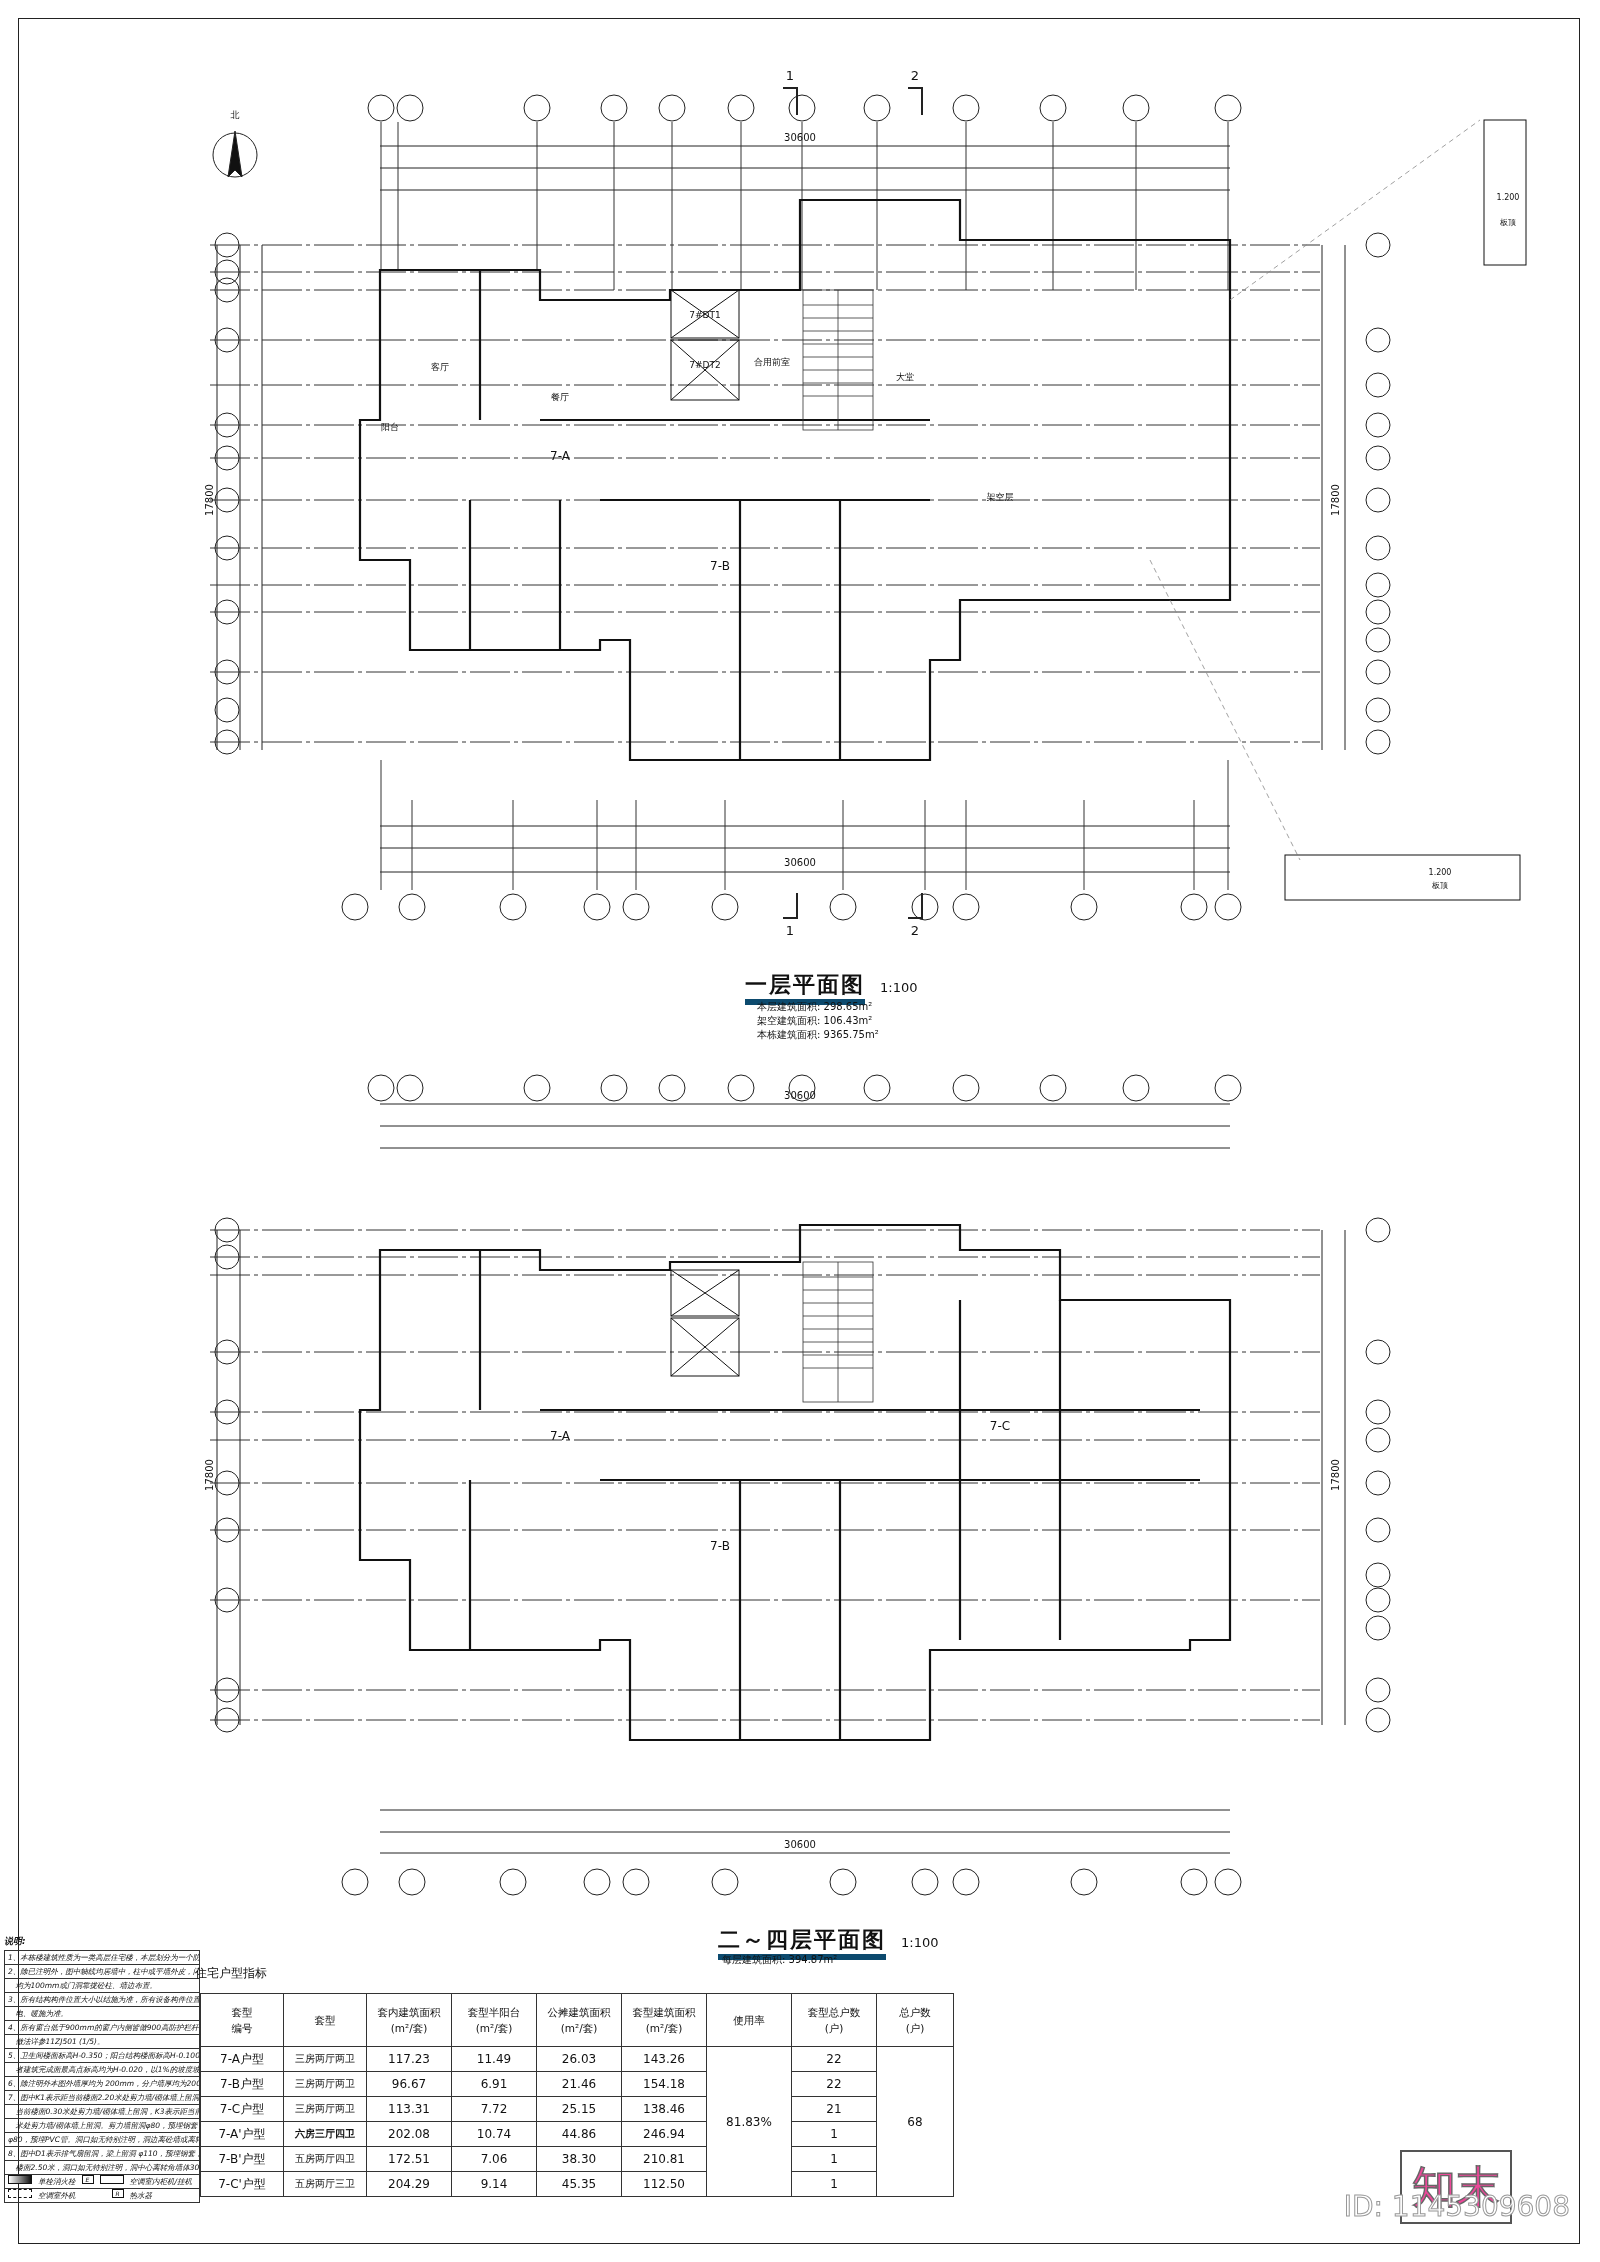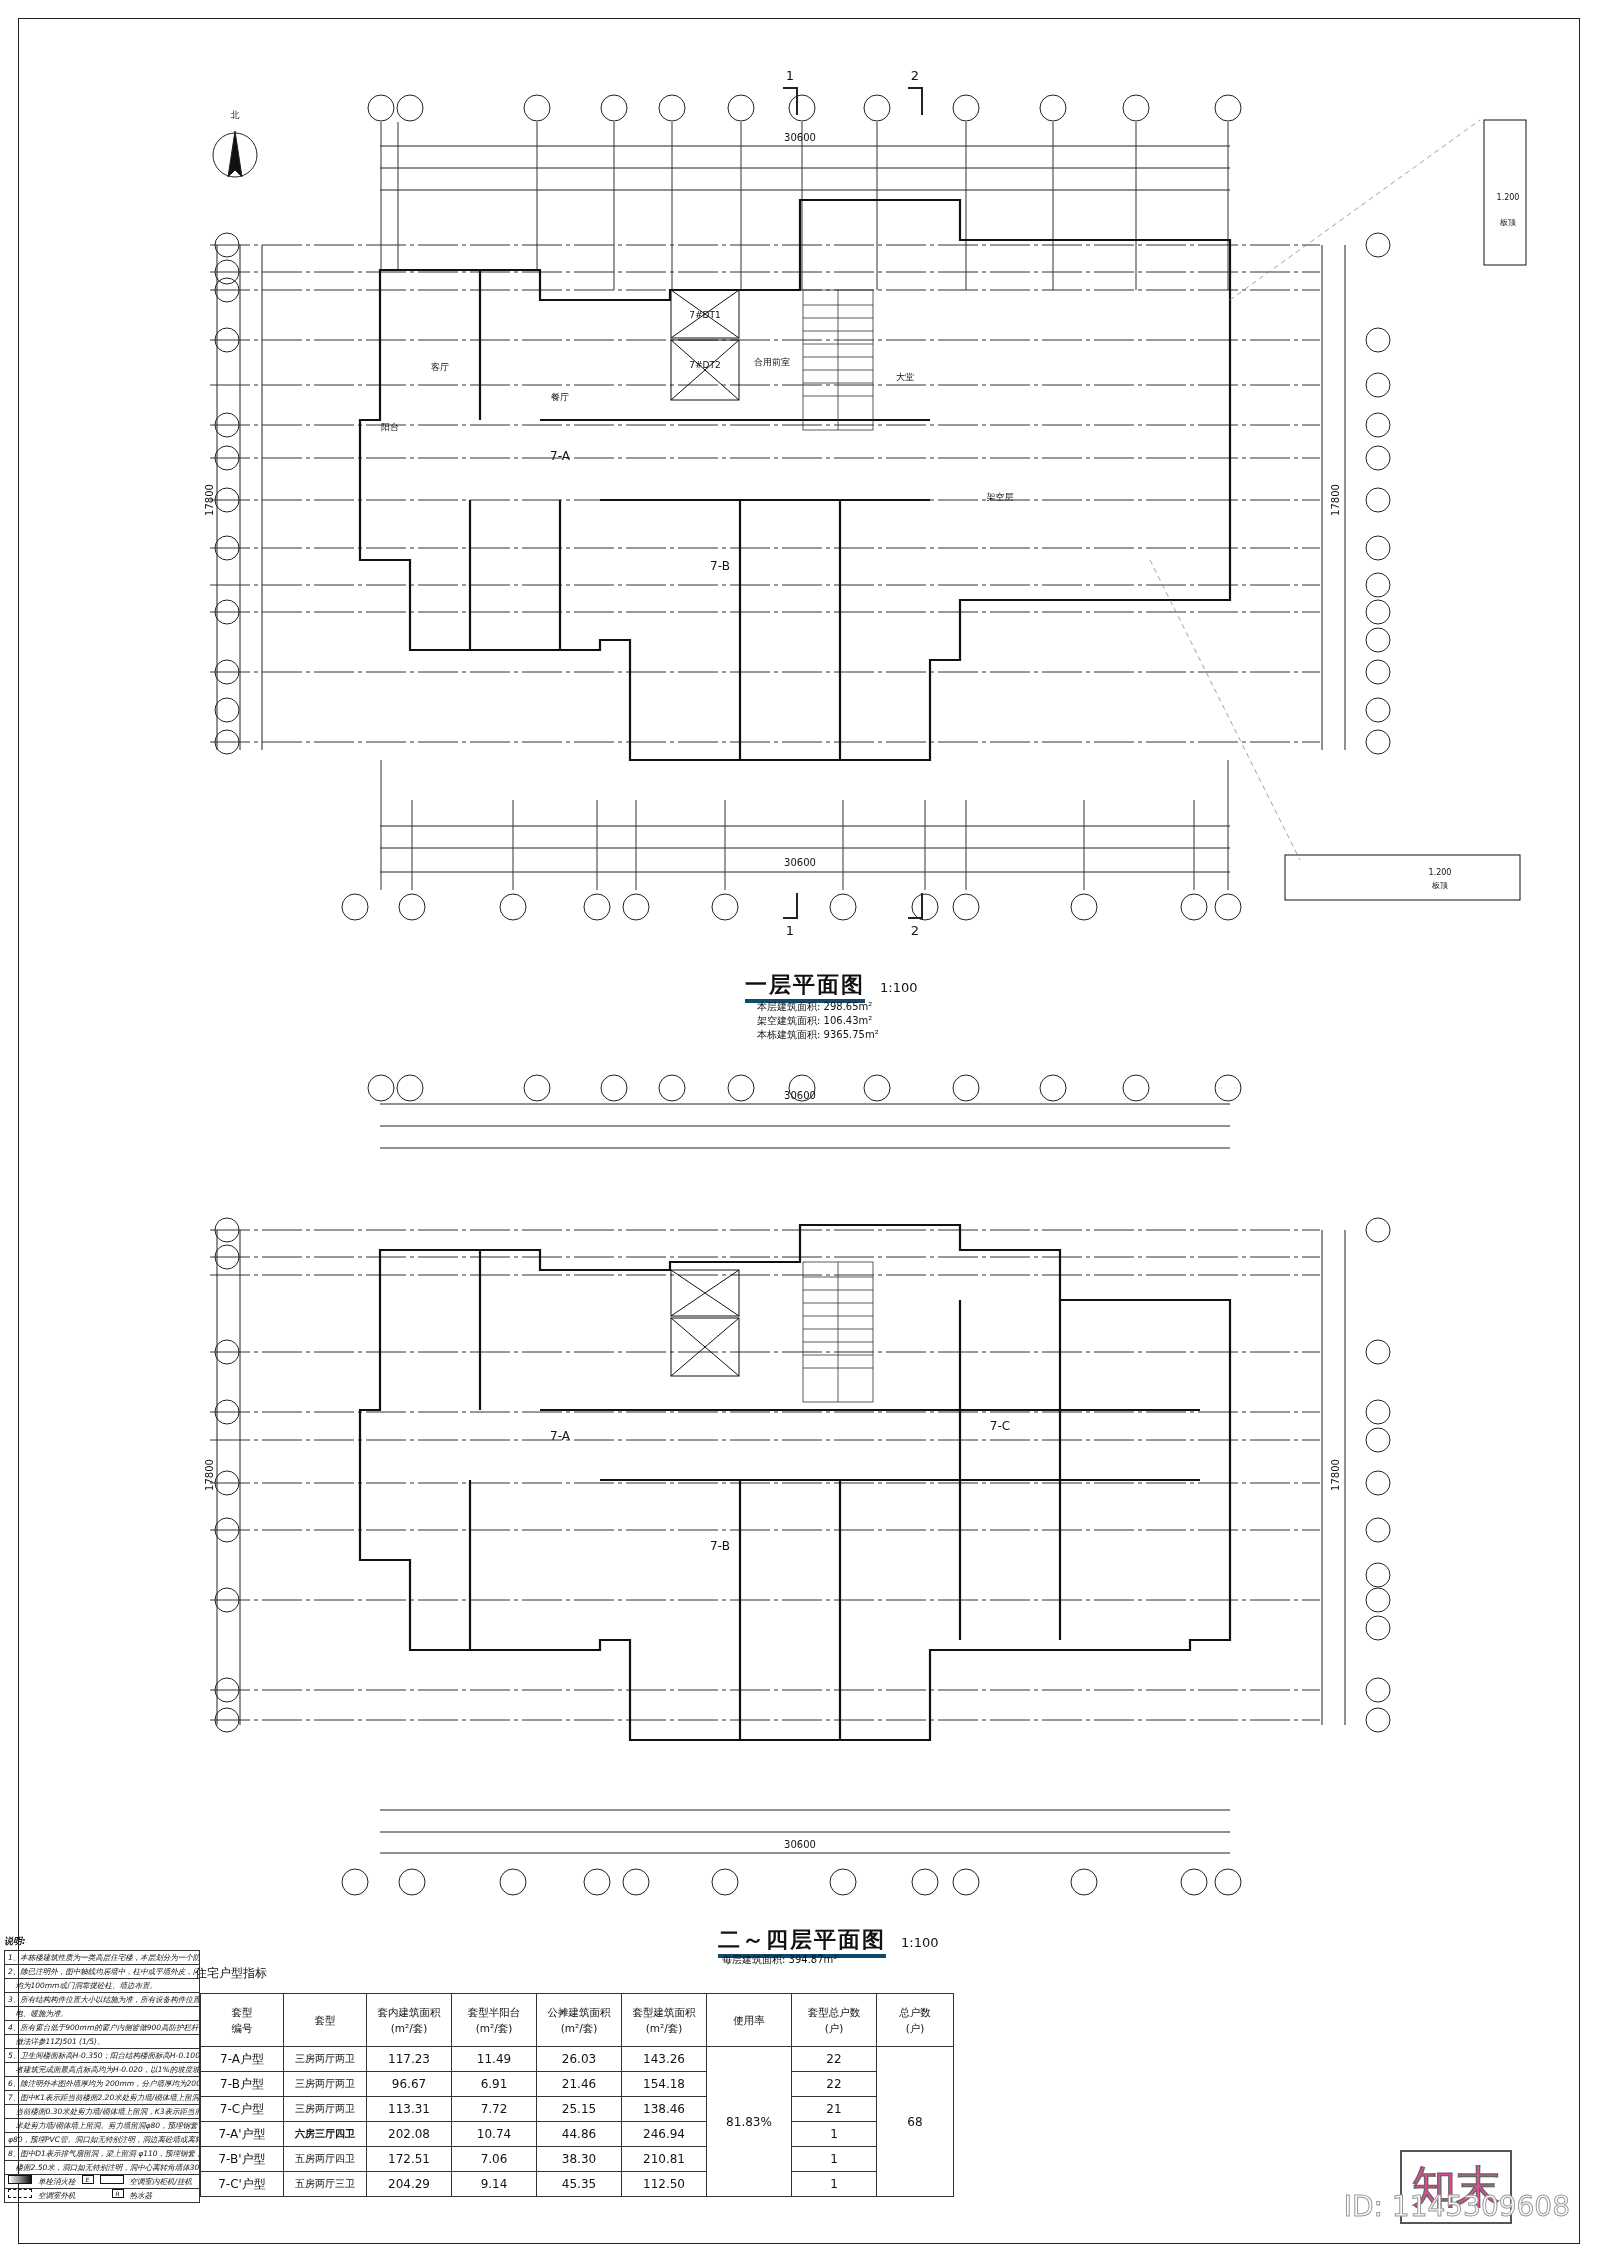--- a/index.html
+++ b/index.html
@@ -1,20 +1,20 @@
 <!DOCTYPE html>
 <html><head>
 <meta charset="utf-8">
 <style>
   html,body{margin:0;padding:0;background:#fff;}
   body{width:1600px;height:2262px;position:relative;overflow:hidden;font-family:"DejaVu Sans",sans-serif;color:#111;}
   .sheet{position:absolute;left:18px;top:18px;width:1562px;height:2226px;border:1.5px solid #222;box-sizing:border-box;}
   svg{position:absolute;left:0;top:0;}
   .plan-title{position:absolute;font-family:"DejaVu Sans",sans-serif;}
-  .title-main{font-size:22px;font-weight:bold;border-bottom:4px solid #0c4a6e;padding-bottom:2px;letter-spacing:2px;}
+  .title-main{font-size:22px;font-weight:bold;border-bottom:6px solid #0c4a6e;padding-bottom:2px;letter-spacing:2px;}
   .title-scale{font-size:13px;margin-left:10px;vertical-align:middle;}
   .area-line{font-size:10px;line-height:14px;}
   .notes{position:absolute;left:4px;top:1935px;width:196px;font-size:7.5px;line-height:13px;font-style:italic;}
   .notes .hdr{font-weight:bold;font-size:9px;margin-bottom:2px;}
   .notes .row{border:1px solid #333;border-bottom:none;padding:0 3px;white-space:nowrap;overflow:hidden;}
   .notes .row:last-child{border-bottom:1px solid #333;}
   .legend-row{display:flex;gap:6px;align-items:flex-start;}
   .lg-sym{display:inline-block;width:22px;height:7px;border:1px solid #111;}
   .idx-title{position:absolute;left:195px;top:1965px;font-size:12px;text-align:center;}
   table.idx{position:absolute;left:200px;top:1993px;border-collapse:collapse;font-size:12px;}

